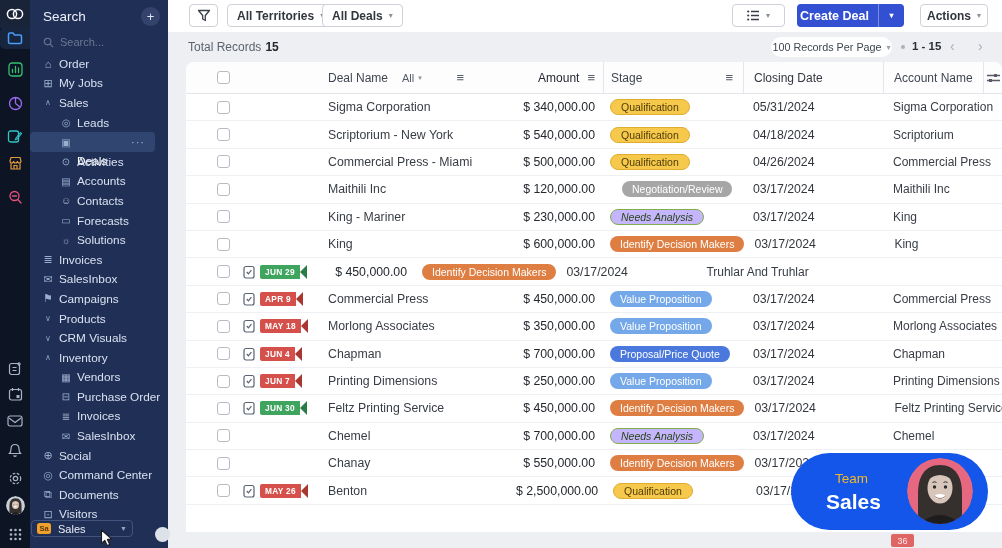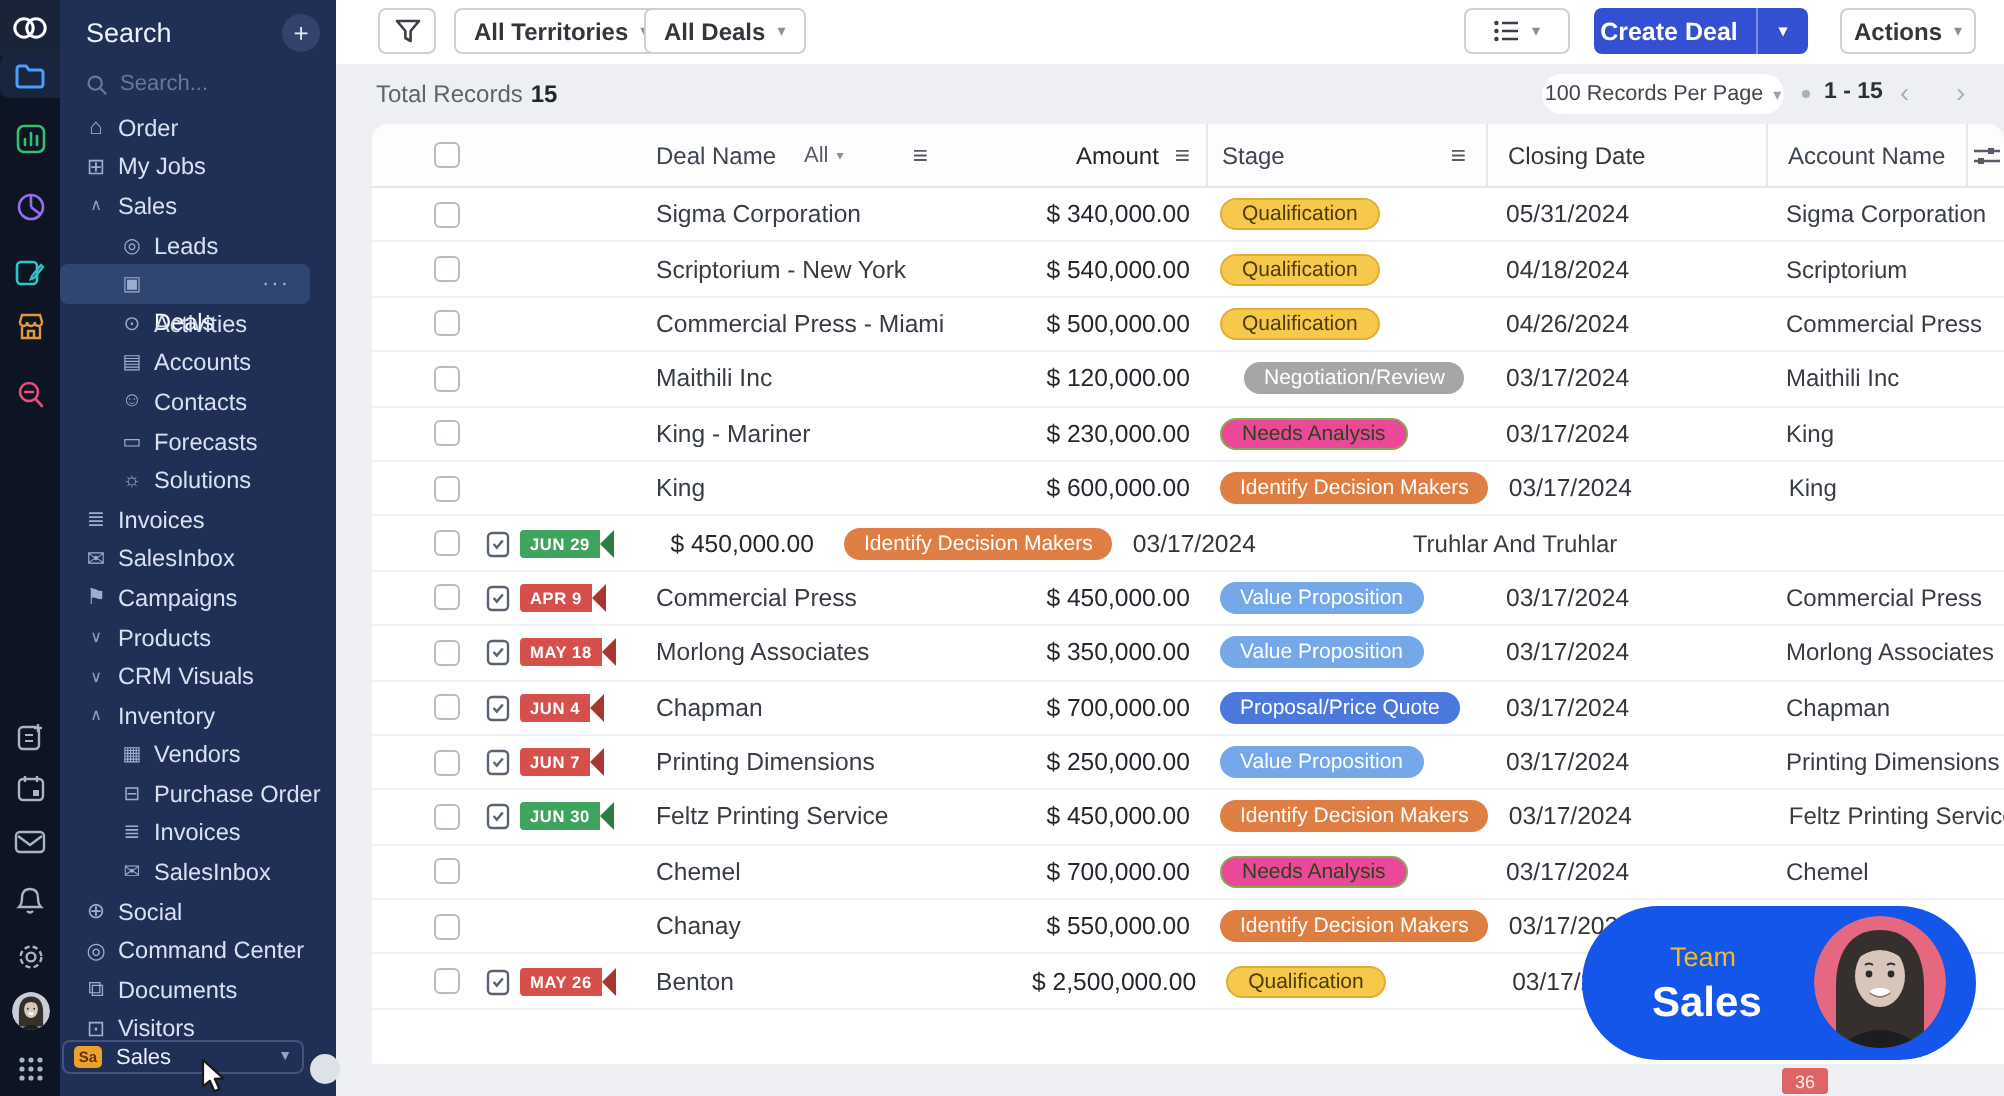--- a/index.html
+++ b/index.html
@@ -25,21 +25,21 @@
   .nav-ic { width:16px; display:inline-flex; justify-content:center; font-size:11px; color:#9caecd; flex:0 0 auto; }
   .lvl0 { padding-left:10px; }
   .lvl1, .lvl2 { padding-left:30px; }
   .lvl1 .nav-ic, .lvl2 .nav-ic { font-size:10px; width:12px; margin-right:2px; }
   .nav-lab { margin-left:3px; white-space:nowrap; }
   .chev .nav-ic { font-size:8px; color:#8fa0bf; }
   .sel { background:#30456f; border-radius:4px; margin-right:13px; }
   .sel .nav-lab { color:#ffffff;margin-top:38px; }
   .nav-more { margin-left:auto; margin-right:10px; color:#a7b6d4; font-size:11px; letter-spacing:1px; }
   .nav-more:empty { display:none; }
-  .side-footer { position:absolute; left:1px; top:520px; width:121px; height:17px; border:1px solid #42547e; border-radius:4px; display:flex; align-items:center; padding:0 5px; }
+  .side-footer { position:absolute; left:1px; top:520px; width:102px; height:17px; border:1px solid #42547e; border-radius:4px; display:flex; align-items:center; padding:0 5px; }
   .sa-badge { width:14px; height:11px; background:#efa12c; border-radius:2.5px; color:#59390a; font-size:7.5px; font-weight:bold; display:flex; align-items:center; justify-content:center; }
   .sf-label { color:#e9eef7; font-size:11px; margin-left:7px; }
   .sf-caret { margin-left:auto; color:#93a3c4; font-size:7px; }
   .collapse-circle { position:absolute; left:155px; top:527px; width:15px; height:15px; border-radius:50%; background:#dde1e8; z-index:5; }
 
   
   .main { position:absolute; left:168px; top:0; width:834px; height:388px; background:#edeff3; }
   .toolbar { position:relative; height:32px; background:#ffffff; }
   .tbtn { position:absolute; top:4px; height:23px; border:1px solid #cdd1d8; border-radius:4px; background:#fff; display:flex; align-items:center; justify-content:center; gap:6px; font-size:12px; color:#32363d; font-weight:bold; padding:0 9px; }
   .tbtn .caret { font-size:8px; color:#8a8f98; font-weight:normal; }
@@ -79,21 +79,21 @@
   .h-name-all { margin-left:14px; font-size:11px; color:#565c66; display:inline-flex; align-items:center; gap:4px; }
   .h-name-all .caret { font-size:7px; color:#8a8f98; }
   .hm-name { margin-left:auto; margin-right:52px; }
   .thead .c-amount { display:flex; justify-content:flex-end; align-items:center; gap:8px; }
   .hm-right { margin-left:auto; margin-right:10px; }
   .h-cols { margin-left:auto; border-left:1px solid #e4e6ea; width:19px; height:32px; display:flex; align-items:center; justify-content:center; }
 
   .stagepill { height:16px; display:inline-flex; align-items:center; padding:0 10px; border-radius:9px; font-size:10.5px; white-space:nowrap; }
   .st-qualification { background:#f6c84b; color:#4f3d08; border:1px solid #e0ae2f; }
   .st-negotiation { background:#a6a6a6; color:#fff;margin-left:12px; }
-  .st-needs { background:#ec4899; color:#2a4317; border:1px solid #7fae4e; }
+  .st-needs { background:#c4b5fd; color:#2a4317; border:1px solid #7fae4e;font-style:italic; }
   .st-idm { background:#df7e42; color:#fff; }
   .st-value { background:#74a8e9; color:#fff; }
   .st-proposal { background:#4a78dc; color:#fff; }
 
   .task-wrap { display:flex; align-items:center; gap:5px; }
   .dbadge { display:flex; align-items:flex-start; }
   .dtext { height:14px; display:inline-flex; align-items:center; padding:0 5px; border-radius:2px 0 0 2px; color:#fff; font-size:8.3px; font-weight:bold; letter-spacing:.3px; }
   .tri { width:0; height:0; border-top:7px solid transparent; border-bottom:7px solid transparent; border-right-width:7px; border-right-style:solid; }
   .badge-red .dtext { background:#d5504b; } .badge-red .tri { border-right-color:#a83631; }
   .badge-green .dtext { background:#3ea45e; } .badge-green .tri { border-right-color:#2b7d45; }

